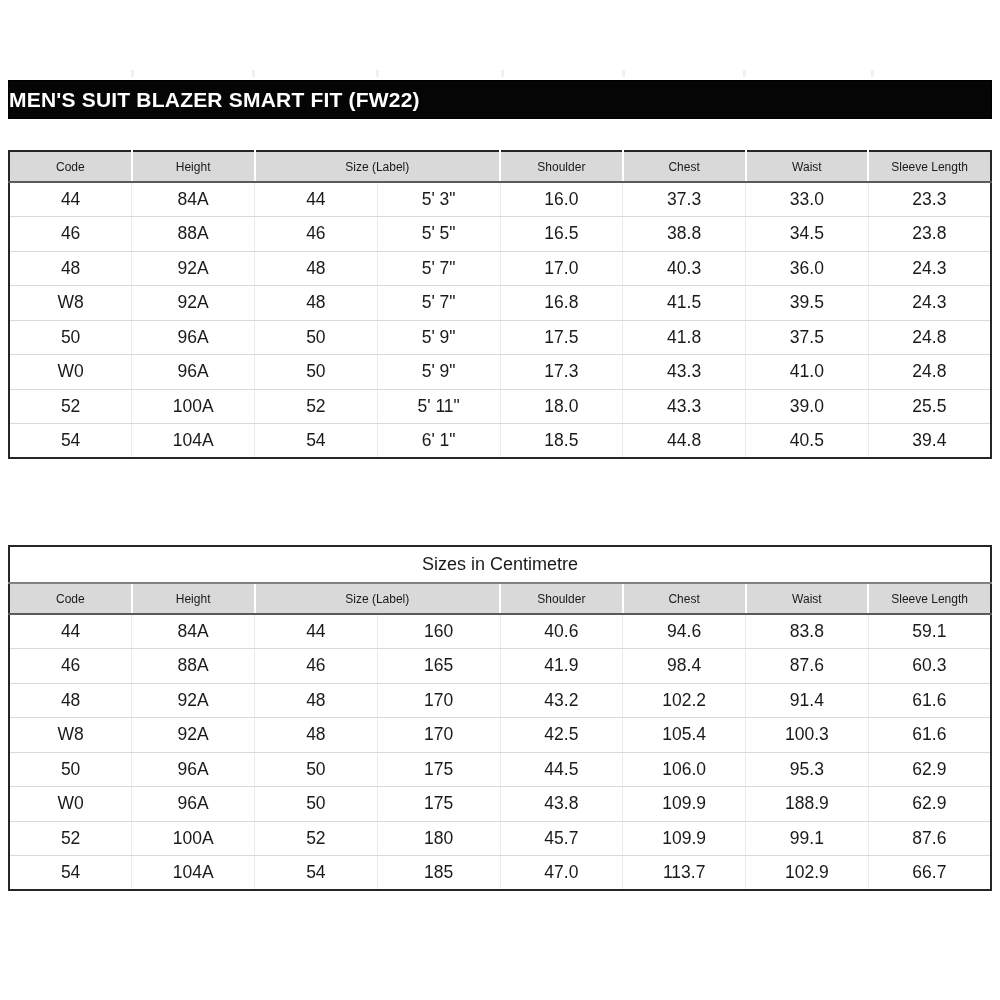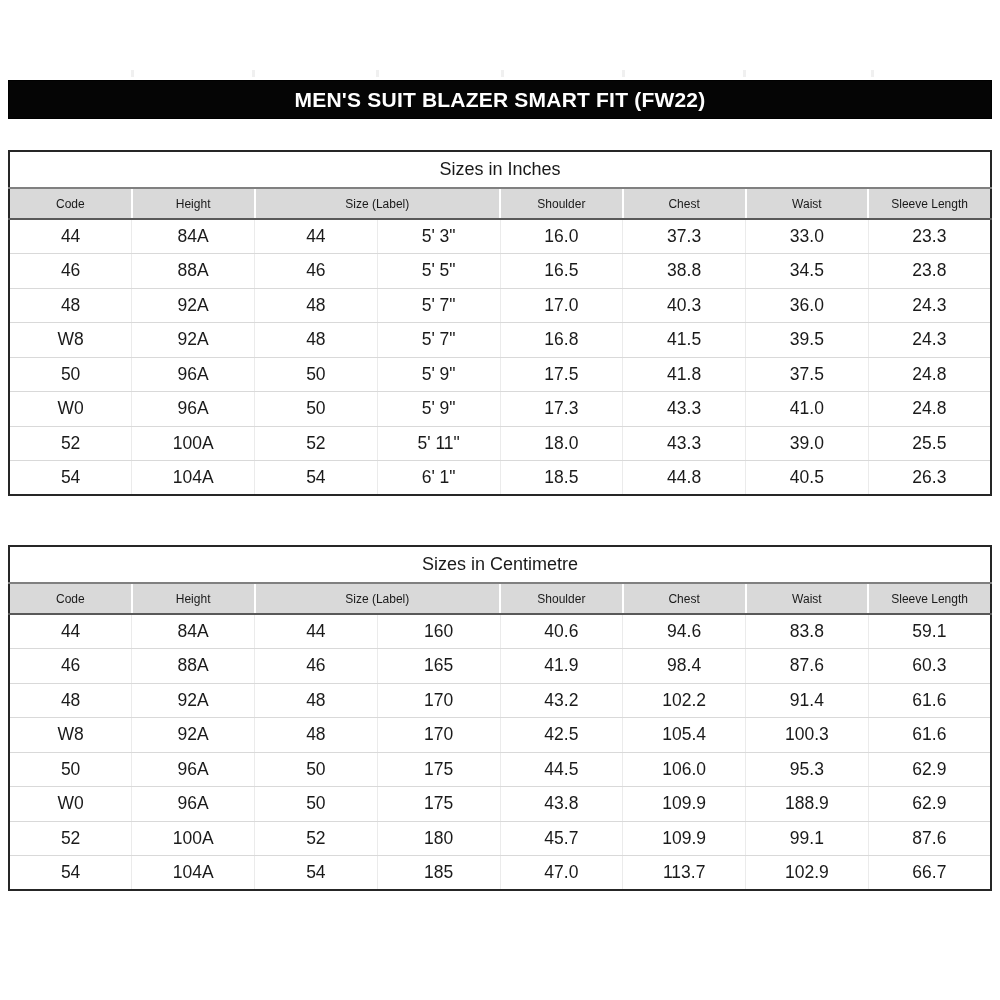--- a/index.html
+++ b/index.html
@@ -21,21 +21,21 @@
   }
 
   .banner {
     position: absolute;
     left: 8px; top: 80px;
     width: 984px; height: 39px;
     background: #050505;
     border: 1px solid #000;
     display: flex;
     align-items: center;
-    justify-content: center;
+    justify-content: flex-start;
   }
   .banner-title {
     color: #ffffff;
     font-size: 21px;
     font-weight: 700;
     letter-spacing: 0.2px;
   }
 
   table.size-table {
     position: absolute;
@@ -110,23 +110,20 @@
       <col>
         <col>
         <col>
         <col>
         <col>
         <col>
         <col>
         <col>
     </colgroup>
     <thead>
-      <tr class="caption-row">
-        <th colspan="8">Sizes in Inches</th>
-      </tr>
       <tr class="header-row">
           <th>Code</th>
           <th>Height</th>
           <th colspan="2">Size (Label)</th>
           <th>Shoulder</th>
           <th>Chest</th>
           <th>Waist</th>
           <th>Sleeve Length</th>
         </tr>
     </thead>
@@ -202,21 +199,21 @@
           <td>25.5</td>
         </tr>
         <tr>
           <td>54</td>
           <td>104A</td>
           <td>54</td>
           <td>6' 1"</td>
           <td>18.5</td>
           <td>44.8</td>
           <td>40.5</td>
-          <td>26.3</td>
+          <td>39.4</td>
         </tr>
       </tbody>
   </table>
 
   <table class="size-table" id="table-centimetre">
     <colgroup>
       <col>
         <col>
         <col>
         <col>

